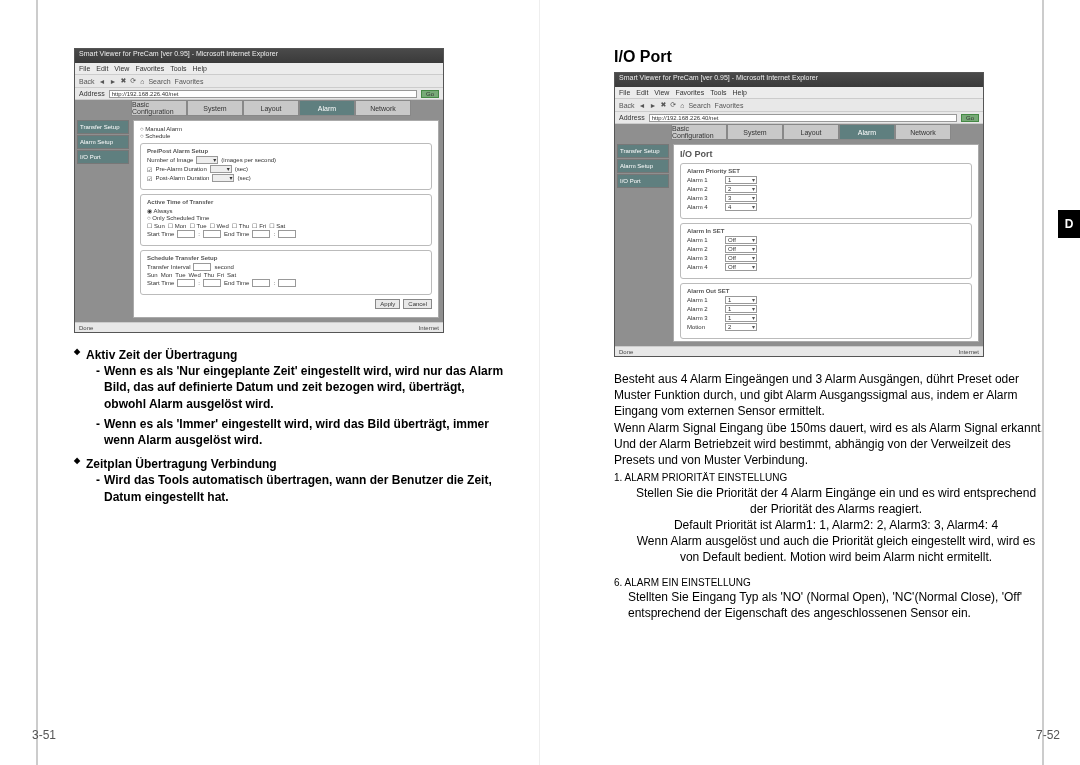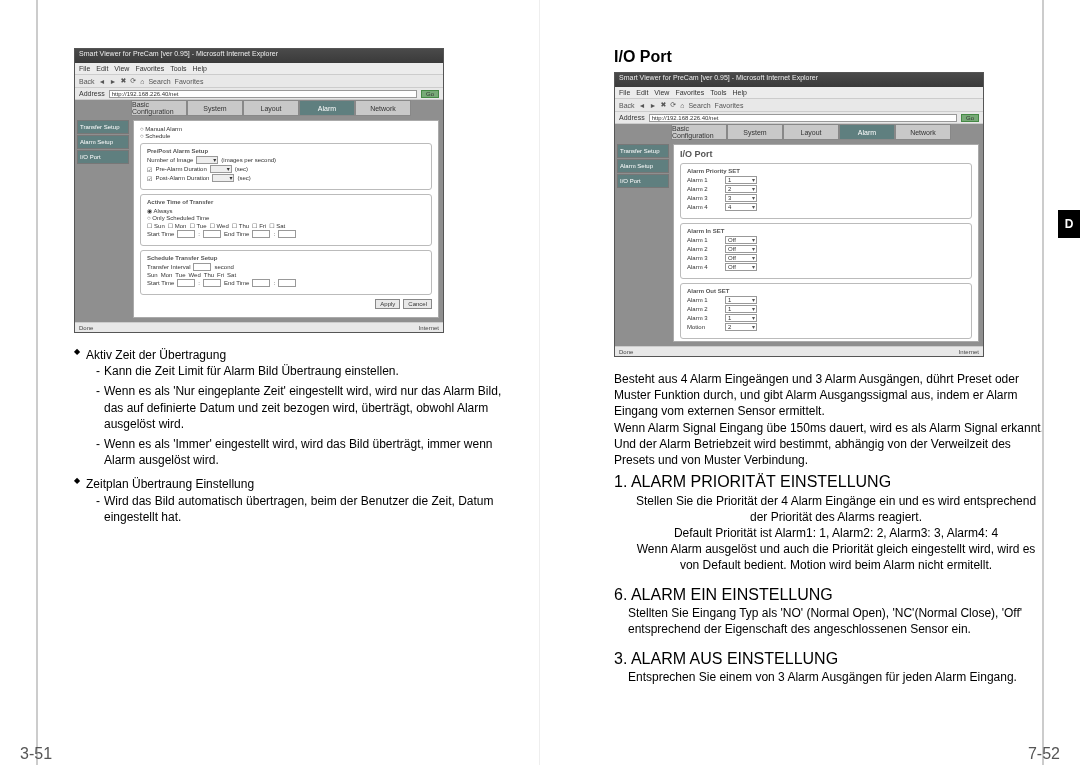--- a/index.html
+++ b/index.html
@@ -147,31 +147,31 @@
   .mini-btn{ border:1px solid #888; background:#e8e8e8; font-size:6px; padding:0 4px; height:10px; line-height:9px;}
   .row4{ display:flex; align-items:center; gap:4px; margin:1px 0; font-size:6px;}
   .row4 .lbl{ width:34px; }
   .sel2{ border:1px solid #999; height:8px; width:32px; background:#fff; position:relative; font-size:6px; padding-left:2px;}
   .sel2::after{content:"▾"; position:absolute; right:1px; top:-1px; font-size:6px; color:#555;}
 
   
   h2.section { font-size: 16px; font-weight: bold; margin: 0 0 6px 40px; }
   .body-text { margin: 14px 0 0 40px; width: 430px; line-height: 1.35; }
   ul.bul { list-style: none; padding-left: 0; }
-  ul.bul > li { padding-left: 12px; position: relative; margin-bottom: 8px; }
+  ul.bul > li { padding-left: 12px; position: relative; margin-bottom: 8px; font-weight: bold; }
   ul.bul > li::before { content: "◆"; position:absolute; left:0; top:0; font-size:8px; }
   ul.sub { list-style: none; padding-left: 10px; }
   ul.sub > li { position:relative; padding-left:8px; margin-bottom:4px; }
   ul.sub > li::before { content:"-"; position:absolute; left:0; top:0; }
   ol.num { list-style: none; padding-left:0; }
   ol.num > li { margin-bottom:10px; }
-  ol.num .hd { font-size:16px; }
+  ol.num .hd { font-size:10px; }
   ol.num .desc { padding-left:14px; }
   .page-num {
-    position:absolute; bottom:2px; font-size:16px; color:#555;
+    position:absolute; bottom:23px; font-size:12px; color:#555;margin-left:12px;
   }
   .page-left  .page-num { left: 20px; }
   .page-right .page-num { right: 20px; }
 </style>
 </head>
 <body>
 
 <div class="page-spread">
 
   <div class="page page-left">
@@ -303,29 +303,28 @@
         <span>Done</span>
         <span>Internet</span>
       </div>
     </div>
 
     <div class="body-text">
       <ul class="bul">
         <li>
           <span>Aktiv Zeit der Übertragung</span>
           <ul class="sub">
-            <li>Kann die Zeit Limit für Alarm Bild Übertraung einstellen.</li>
             <li>Wenn es als 'Nur eingeplante Zeit' eingestellt wird, wird nur das Alarm Bild, das auf definierte Datum und zeit bezogen wird, überträgt, obwohl Alarm ausgelöst wird.</li>
             <li>Wenn es als 'Immer' eingestellt wird, wird das Bild überträgt, immer wenn Alarm ausgelöst wird.</li>
           </ul>
         </li>
         <li>
-          <span>Zeitplan Übertraung Einstellung</span>
+          <span>Zeitplan Übertragung Verbindung</span>
           <ul class="sub">
-            <li>Wird das Bild automatisch übertragen, beim der Benutzer die Zeit, Datum eingestellt hat.</li>
+            <li>Wird das Tools automatisch übertragen, wann der Benutzer die Zeit, Datum eingestellt hat.</li>
           </ul>
         </li>
       </ul>
     </div>
 
     <div class="page-num">3-51</div>
   </div>
 
   <div class="page page-right">
     <div class="gutter-line"></div>
@@ -448,23 +447,19 @@
         <li>
           <div class="hd">1. ALARM PRIORITÄT EINSTELLUNG</div>
           <div class="desc" style="white-space:pre-line;text-align:center;">Stellen Sie die Priorität der 4 Alarm Eingänge ein und es wird entsprechend der Priorität des Alarms reagiert.
 Default Priorität ist Alarm1: 1, Alarm2: 2, Alarm3: 3, Alarm4: 4
 Wenn Alarm ausgelöst und auch die Priorität gleich eingestellt wird, wird es von Default bedient. Motion wird beim Alarm nicht ermitellt.</div>
         </li>
         <li>
           <div class="hd">6. ALARM EIN EINSTELLUNG</div>
           <div class="desc">Stellten Sie Eingang Typ als 'NO' (Normal Open), 'NC'(Normal Close), 'Off' entsprechend der Eigenschaft des angeschlossenen Sensor ein.</div>
         </li>
-        <li>
-          <div class="hd">3. ALARM AUS EINSTELLUNG</div>
-          <div class="desc">Entsprechen Sie einem von 3 Alarm Ausgängen für jeden Alarm Eingang.</div>
-        </li>
       </ol>
     </div>
 
     <div class="page-num">7-52</div>
   </div>
 
 </div>
 
 </body></html>

